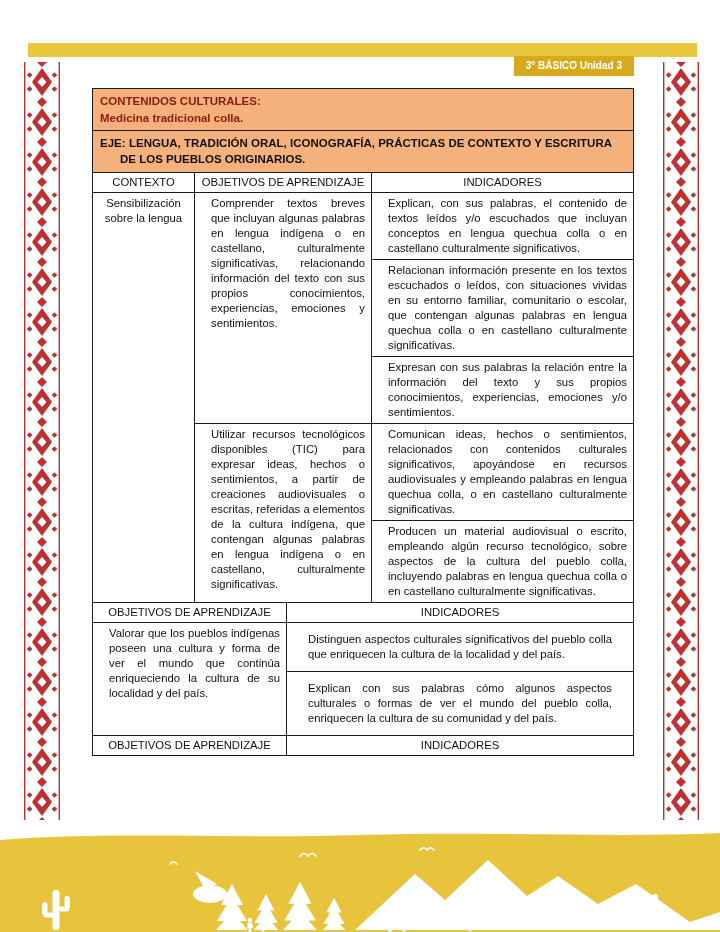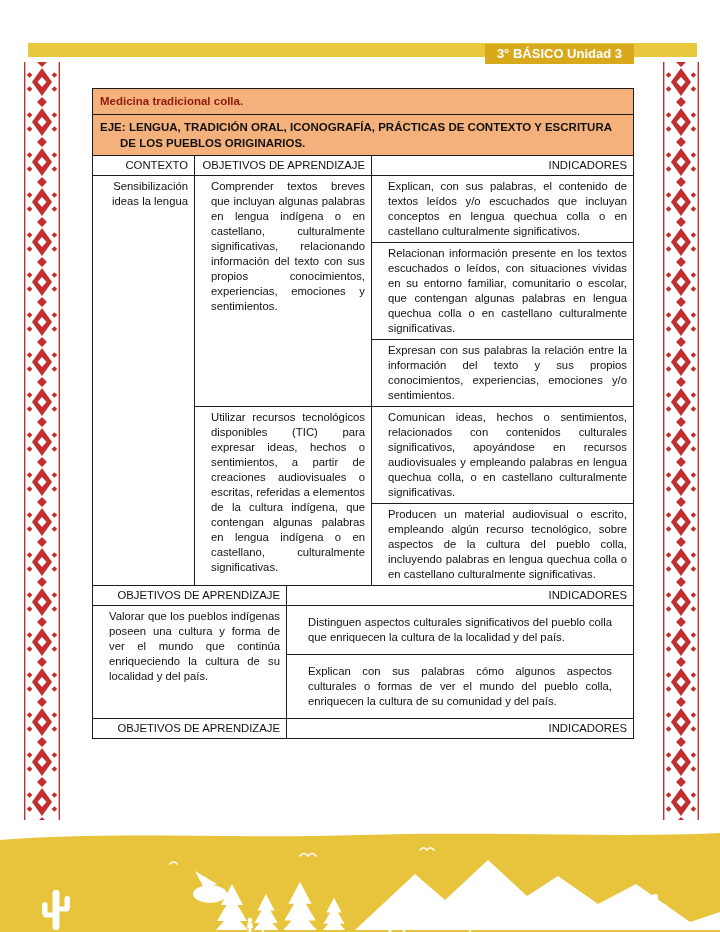--- a/index.html
+++ b/index.html
@@ -9,23 +9,23 @@
     background: #ffffff;
     position: relative;
     overflow: hidden;
     color: #111;
   }
   .topbar {
     position: absolute; left: 28px; right: 23px; top: 43px; height: 14px;
     background: #EAC83E;
   }
   .badge {
-    position: absolute; right: 86px; top: 44px; height: 20px;
+    position: absolute; right: 86px; top: 56px; height: 20px;
     background: #D9A91C; color: #fff;
-    font-size: 13px; font-weight: bold; line-height: 20px;
+    font-size: 10px; font-weight: bold; line-height: 20px;
     padding: 0 12px; white-space: nowrap;
   }
   .side-pattern { position: absolute; top: 62px; width: 36px; height: 758px; }
   .side-left  { left: 24px; }
   .side-right { right: 21px; }
 
   .content { position: absolute; left: 92px; top: 88px; width: 542px; }
 
   .cell-orange {
     background: #F5B17C;
@@ -48,21 +48,21 @@
   table {
     width: 100%;
     border-collapse: collapse;
     margin-top: -1px;
     table-layout: fixed;
   }
   th, td {
     border: 1px solid #1c1c1c;
     font-size: 11.3px;
     font-weight: normal;
-    text-align: right;
+    text-align: center;
     vertical-align: top;
     padding: 3px 6px;
     line-height: 1.33;
     word-wrap: break-word;
   }
   th { padding: 2px 6px; height: 19px; }
   td.just { text-align: justify; padding-left: 16px; }
   td.pad-lg { padding: 9px 21px; }
 
   .footer { position: absolute; left: 0; bottom: 0; width: 720px; height: 106px; }
@@ -99,39 +99,40 @@
         <path fill="#C22F2F" d="M18 -5 L23 0 L18 5 L13 0 Z M18 35 L23 40 L18 45 L13 40 Z"></path>
         <path fill="#C22F2F" d="M5.6 10.2 L8.4 13 L5.6 15.8 L2.8 13 Z M5.6 24.2 L8.4 27 L5.6 29.8 L2.8 27 Z M30.4 10.2 L33.2 13 L30.4 15.8 L27.6 13 Z M30.4 24.2 L33.2 27 L30.4 29.8 L27.6 27 Z"></path>
       </pattern>
     </defs>
     <rect width="36" height="758" fill="url(#ap-r)"></rect>
   </svg>
 
   <div class="content">
 
     <div class="cell-orange contenidos">
+      <div>CONTENIDOS CULTURALES:</div>
       <div>Medicina tradicional colla.</div>
     </div>
 
     <div class="cell-orange eje"><span class="eje-label">EJE:</span><span>LENGUA, TRADICIÓN ORAL, ICONOGRAFÍA, PRÁCTICAS DE CONTEXTO Y ESCRITURA DE LOS PUEBLOS ORIGINARIOS.</span></div>
 
     <table>
       <colgroup>
           <col style="width:102px">
           <col style="width:177px">
           <col>
         </colgroup>
       <tbody>
           <tr>
         <th>CONTEXTO</th>
         <th>OBJETIVOS DE APRENDIZAJE</th>
         <th>INDICADORES</th>
       </tr>
       <tr>
-        <td rowspan="5">Sensibilización ideas la lengua</td>
+        <td rowspan="5">Sensibilización sobre la lengua</td>
         <td rowspan="3" class="just">Comprender textos breves que incluyan algunas palabras en lengua indígena o en castellano, culturalmente significativas, relacionando información del texto con sus propios conocimientos, experiencias, emociones y sentimientos.</td>
         <td class="just">Explican, con sus palabras, el contenido de textos leídos y/o escuchados que incluyan conceptos en lengua quechua colla o en castellano culturalmente significativos.</td>
       </tr>
       <tr>
         <td class="just">Relacionan información presente en los textos escuchados o leídos, con situaciones vividas en su entorno familiar, comunitario o escolar, que contengan algunas palabras en lengua quechua colla o en castellano culturalmente significativas.</td>
       </tr>
       <tr>
         <td class="just">Expresan con sus palabras la relación entre la información del texto y sus propios conocimientos, experiencias, emociones y/o sentimientos.</td>
       </tr>
       <tr>

